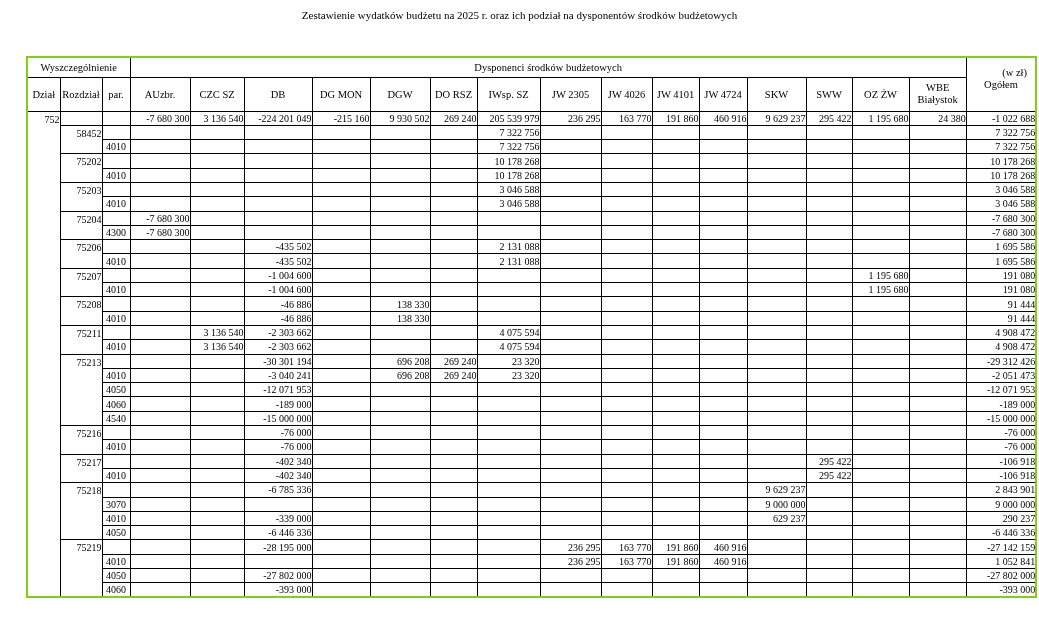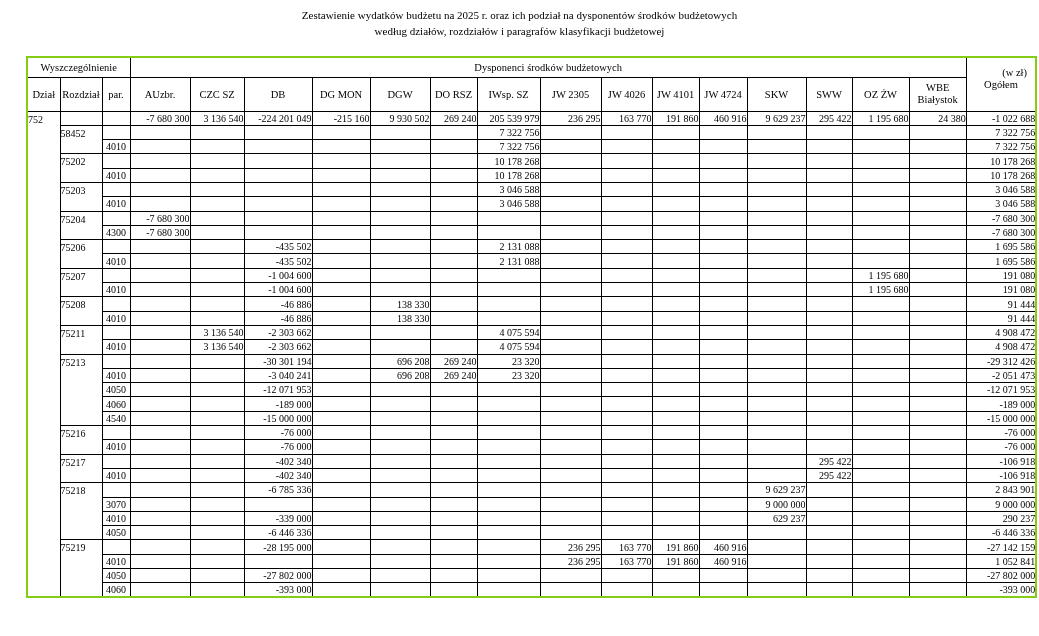--- a/index.html
+++ b/index.html
@@ -31,31 +31,30 @@
     white-space: nowrap;
     padding: 0;
   }
   thead th { font-size: 10.5px; text-align: center; vertical-align: middle; }
   thead tr.h1 th { height: 20px; }
   thead tr.h2 th { height: 34px; }
   thead th.wrap { white-space: normal; line-height: 12px; }
 
   tbody td { font-size: 10px; height: 14.3px; line-height: 13px; }
   td.c-val { text-align: right; padding-right: 2px; }
-  td.c-dzial, td.c-roz { vertical-align: top; text-align: left; line-height: 15px; }
+  td.c-dzial, td.c-roz { vertical-align: top; text-align: right; line-height: 15px; }
   td.c-par { text-align: center; font-family: Liberation Serif, serif; }
 </style>
 </head>
 <body>
 
 <div class="page">
 
   <div class="title-block">
     <div class="title-line">Zestawienie wydatków budżetu na 2025 r. oraz ich podział na dysponentów środków budżetowych</div>
-    <div class="title-line">według działów, rozdziałów i paragrafów klasyfikacji budżetowej</div>
   </div>
 
   <div class="unit-label">(w zł)</div>
 
   <table class="budget">
     <colgroup>
       <col style="width:33px">
         <col style="width:42px">
         <col style="width:28px">
       <col style="width:60px">

